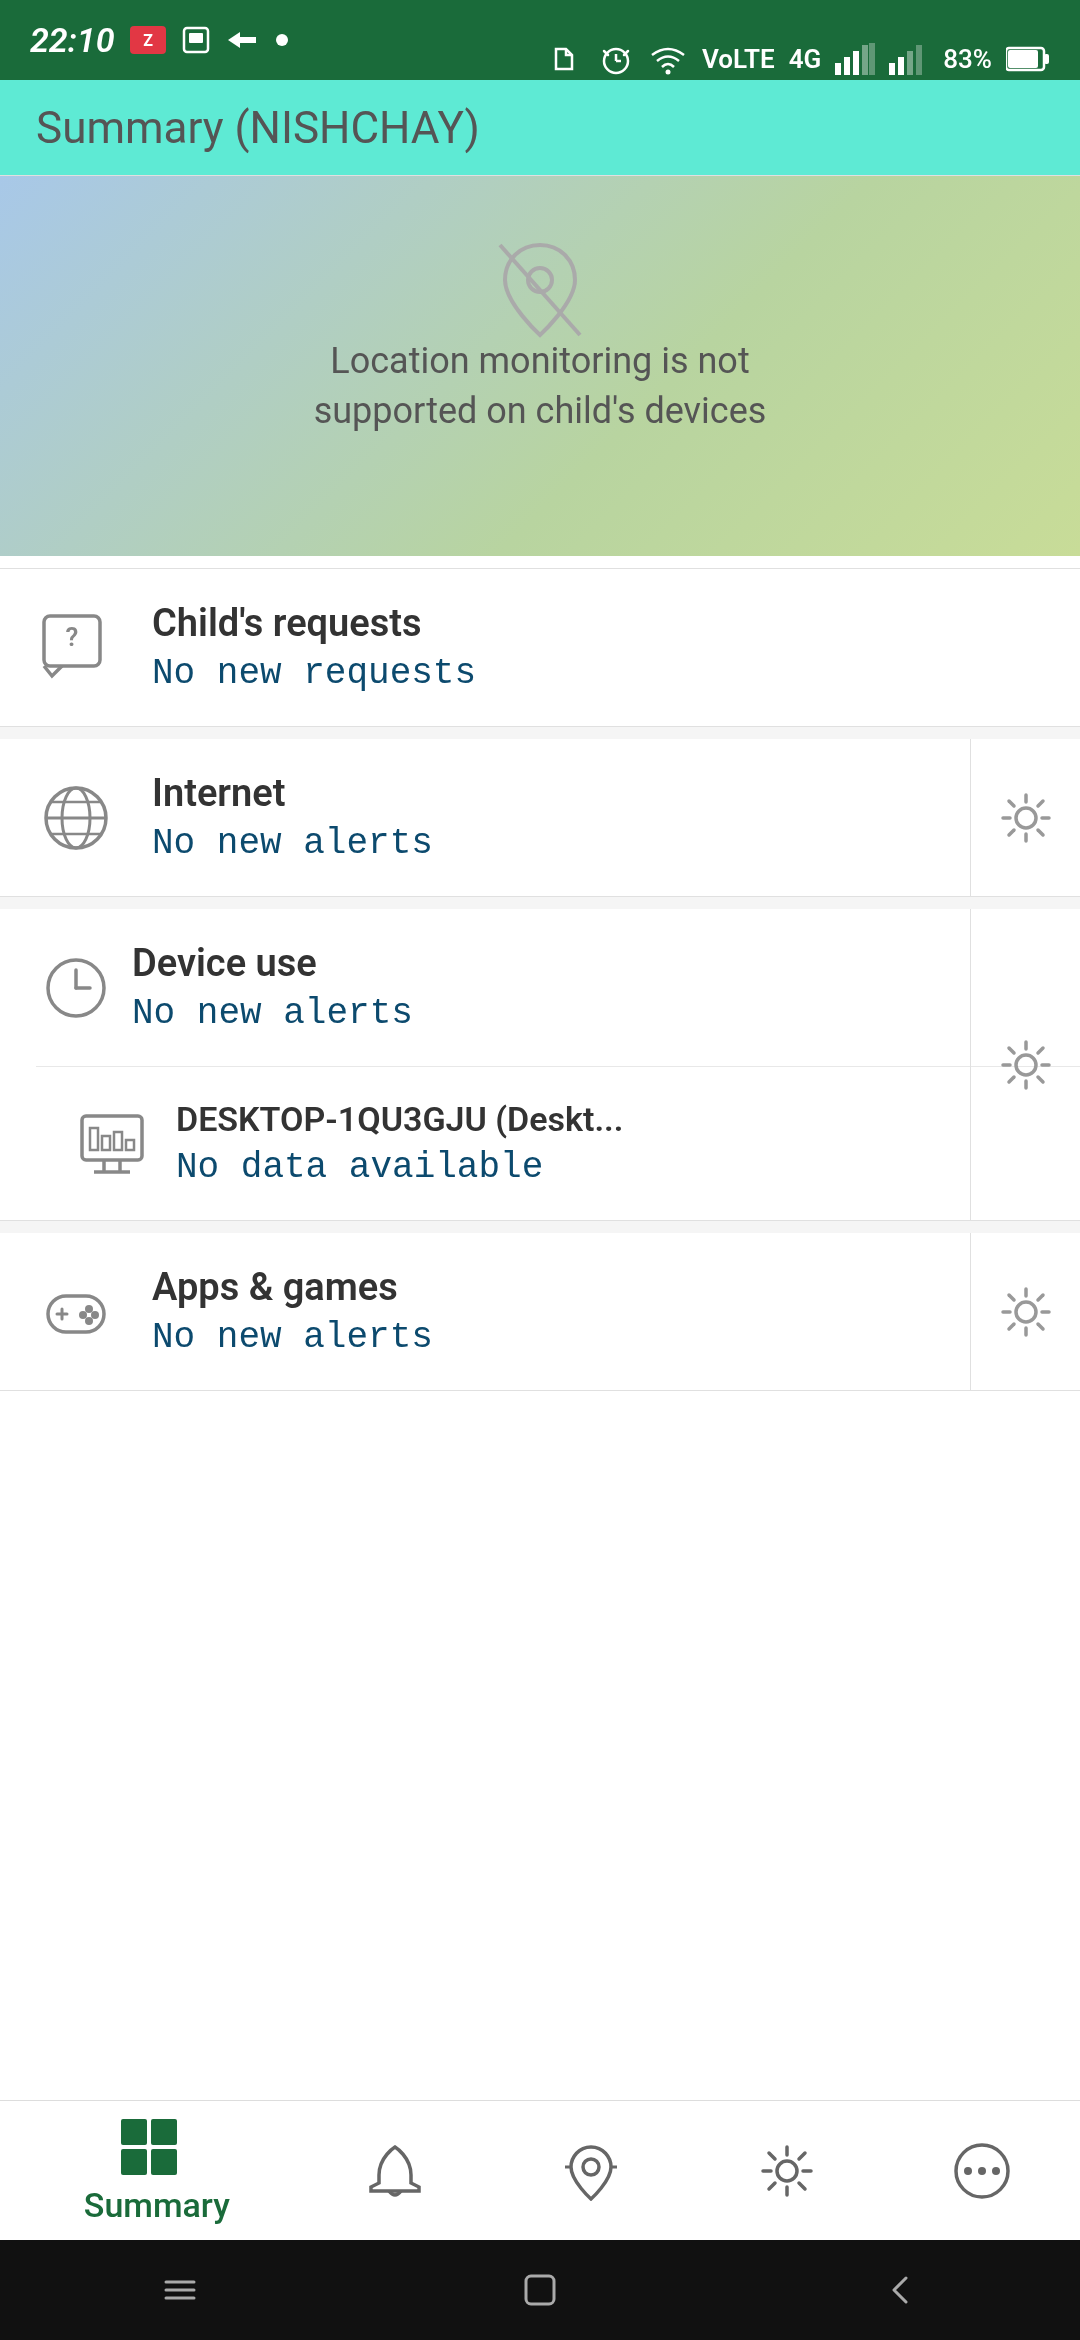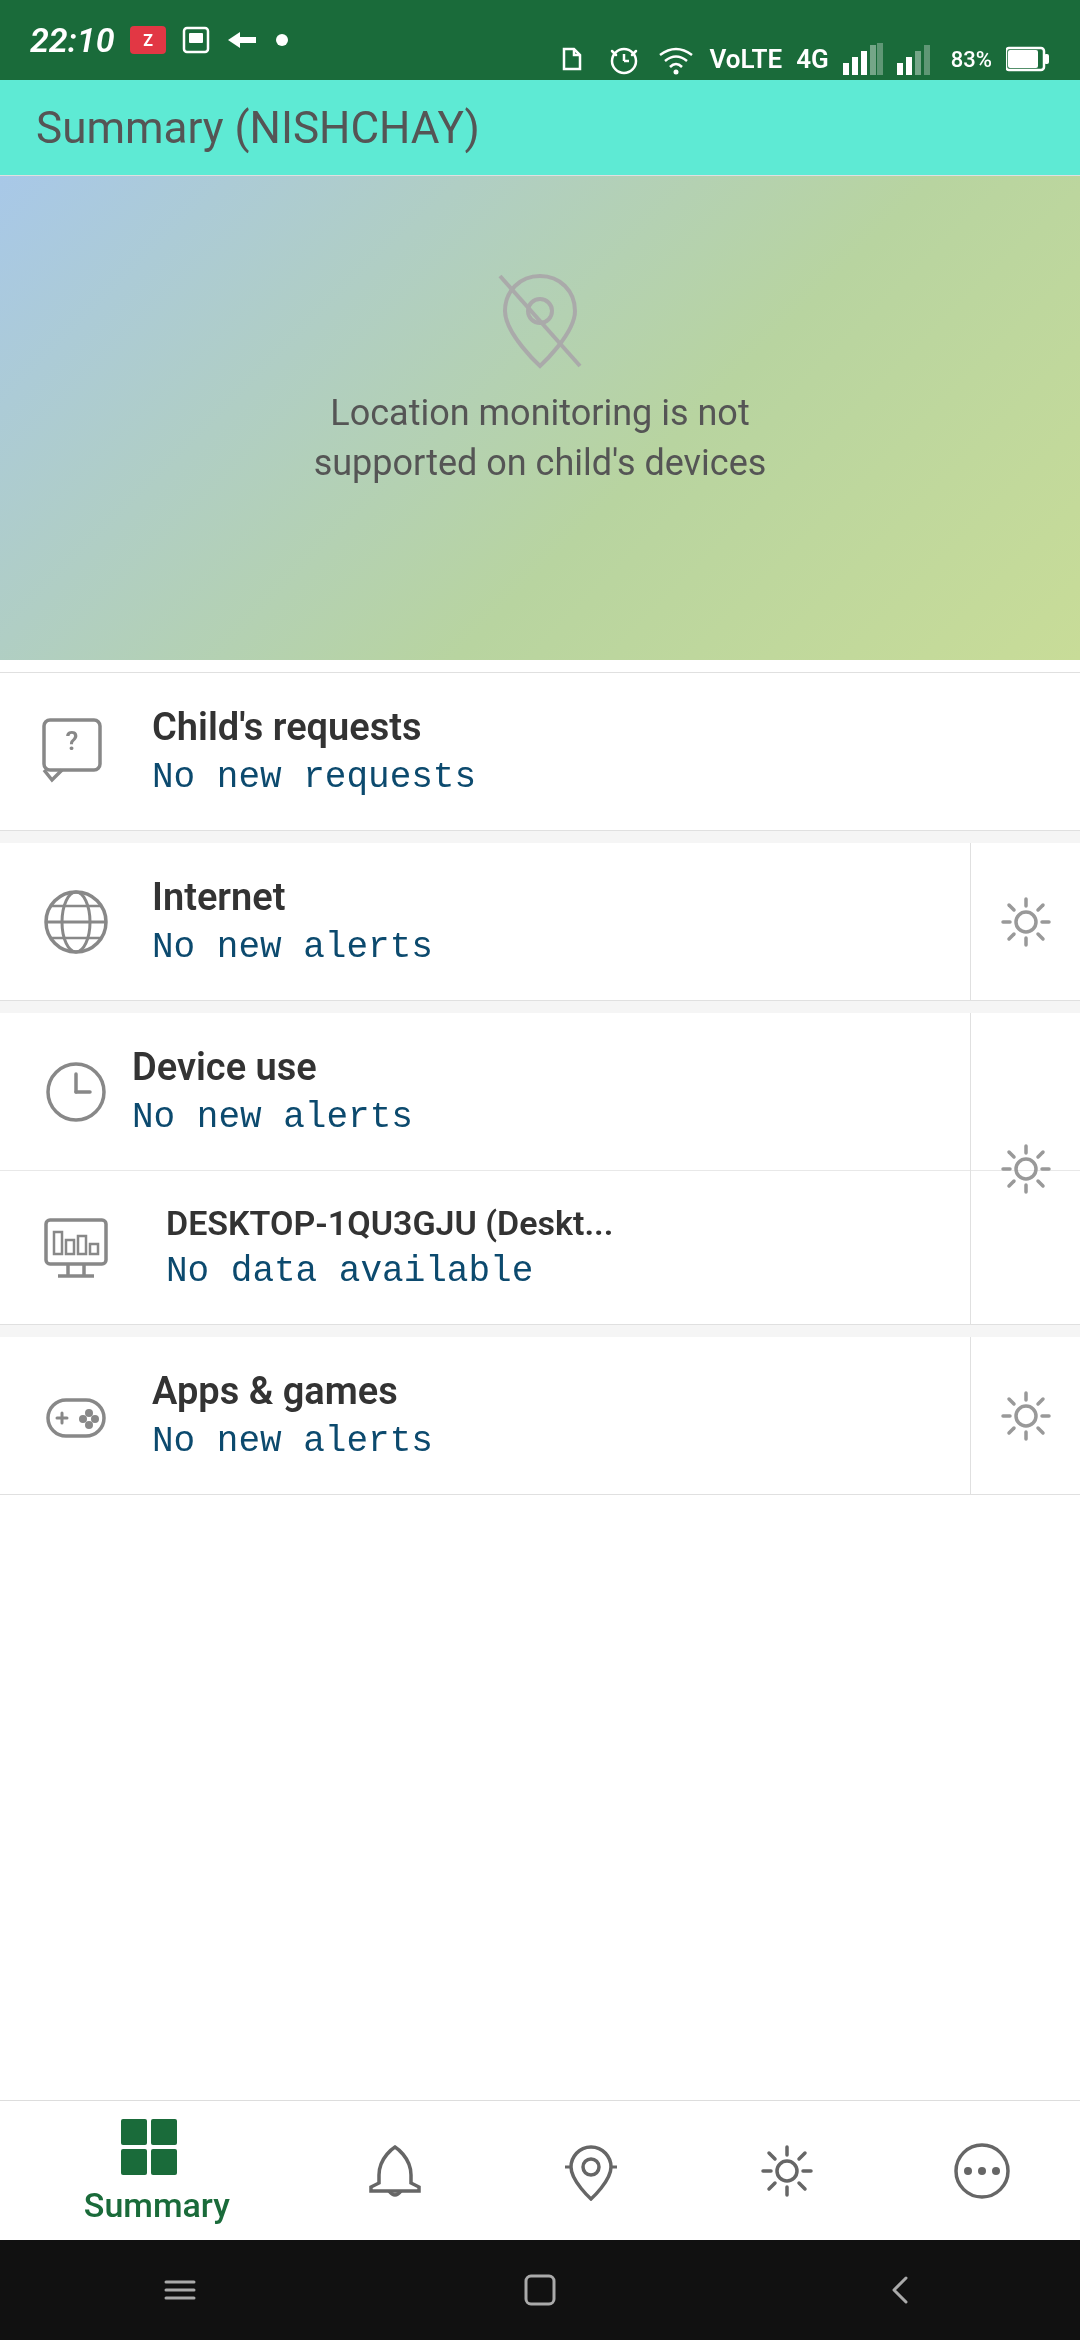--- a/index.html
+++ b/index.html
@@ -43,21 +43,21 @@
     }
     .page-title-text {
       font-size: 44px;
       color: #555;
       font-weight: 400;
     }
 
     
     .map-area {
       width: 100%;
-      height: 484px;
+      height: 380px;
       position: relative;
       overflow: hidden;
       background: linear-gradient(135deg, #a8c8e8 0%, #b8d4a0 60%, #c8dc98 100%);
     }
     .map-overlay-text {
       position: absolute;
       top: 50%;
       left: 50%;
       transform: translate(-50%, -30%);
       text-align: center;
@@ -138,22 +138,23 @@
     .card-double-top {
       display: flex;
       align-items: center;
       padding: 32px 36px;
       gap: 16px;
     }
     .card-double-bottom {
       display: flex;
       align-items: center;
       padding: 32px 36px;
-      gap: 50px;
+      gap: 24px;
       border-top: 1px solid #e8e8e8;
+      margin-left: 36px;
     }
     .card-double-action {
       position: absolute;
       right: 0;
       top: 0;
       bottom: 0;
       width: 110px;
       border-left: 1px solid #e0e0e0;
       display: flex;
       align-items: center;
@@ -262,21 +263,21 @@
         <rect x="18" y="8" width="6" height="24" fill="white"></rect>
         <rect x="27" y="2" width="6" height="30" fill="white" opacity="0.4"></rect>
         <rect x="34" y="0" width="6" height="32" fill="white" opacity="0.3"></rect>
       </svg>
     <svg width="40" height="32" viewBox="0 0 40 32">
         <rect x="0" y="20" width="6" height="12" fill="white"></rect>
         <rect x="9" y="14" width="6" height="18" fill="white"></rect>
         <rect x="18" y="8" width="6" height="24" fill="white" opacity="0.4"></rect>
         <rect x="27" y="2" width="6" height="30" fill="white" opacity="0.3"></rect>
       </svg>
-    <span style="font-size:22px;">83%</span>
+    <span style="font-size:26px;">83%</span>
     <svg width="44" height="28" viewBox="0 0 44 28">
         <rect x="0" y="3" width="38" height="22" rx="3" fill="none" stroke="white" stroke-width="2.5"></rect>
         <rect x="38" y="9" width="5" height="10" rx="2" fill="white"></rect>
         <rect x="2" y="5" width="30" height="18" rx="2" fill="white"></rect>
       </svg>
   </div>
 </div>
 
 <div class="page-title-bar">
   <span class="page-title-text">Summary (NISHCHAY)</span>

